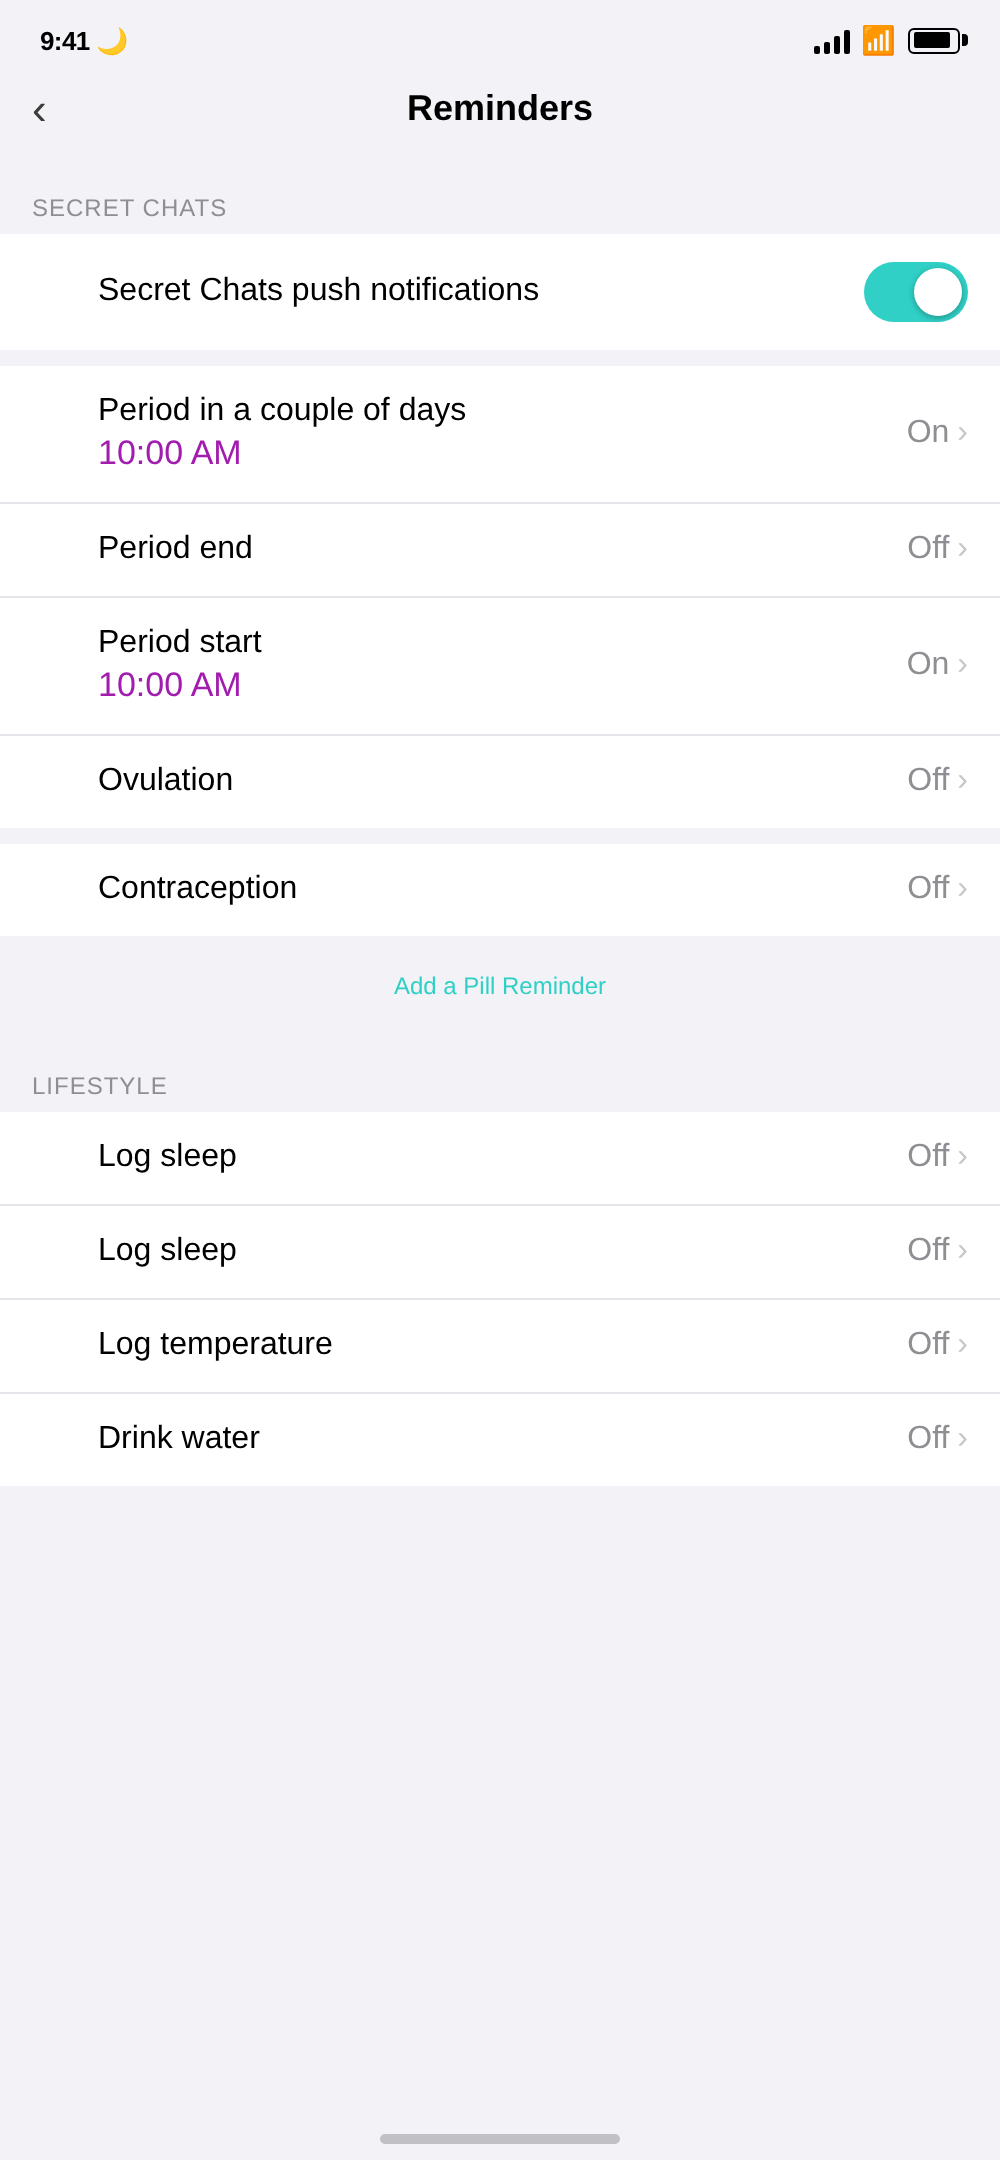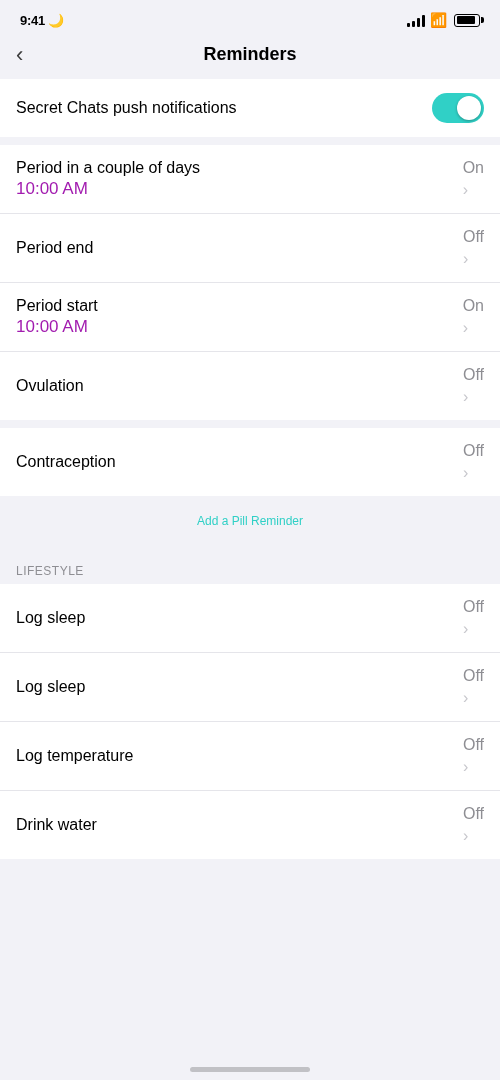--- a/index.html
+++ b/index.html
@@ -123,35 +123,35 @@
       background: #fff;
       cursor: pointer;
     }
     .card-row:last-child {
       border-bottom: none;
     }
 
     .row-left {
       display: flex;
       flex-direction: column;
+      margin-left: 33px;
     }
     .row-title {
       font-size: 16px;
       color: #000;
     }
     .row-subtitle {
       font-size: 17px;
       color: #a21caf;
       margin-top: 2px;
     }
 
     .row-right {
       display: flex;
       gap: 4px;
-      flex-direction: column;
     }
     .row-value {
       font-size: 16px;
       color: #8e8e93;
     }
     .row-chevron {
       font-size: 16px;
       color: #c7c7cc;
     }
 
@@ -231,20 +231,21 @@
     </div>
   </div>
 </div>
 
 <div class="nav-header">
   <span class="back-btn">‹</span>
   <span class="nav-title">Reminders</span>
 </div>
 
 <div id="sections-container">
+    <div class="section-header">SECRET CHATS</div>
     <div class="card">
       <div class="card-row">
         <div class="row-left">
           <span class="row-title">Secret Chats push notifications</span>
         </div>
         <div class="row-right">
           <div class="toggle-wrap">
             <div class="toggle">
               <div class="toggle-knob"></div>
             </div>

